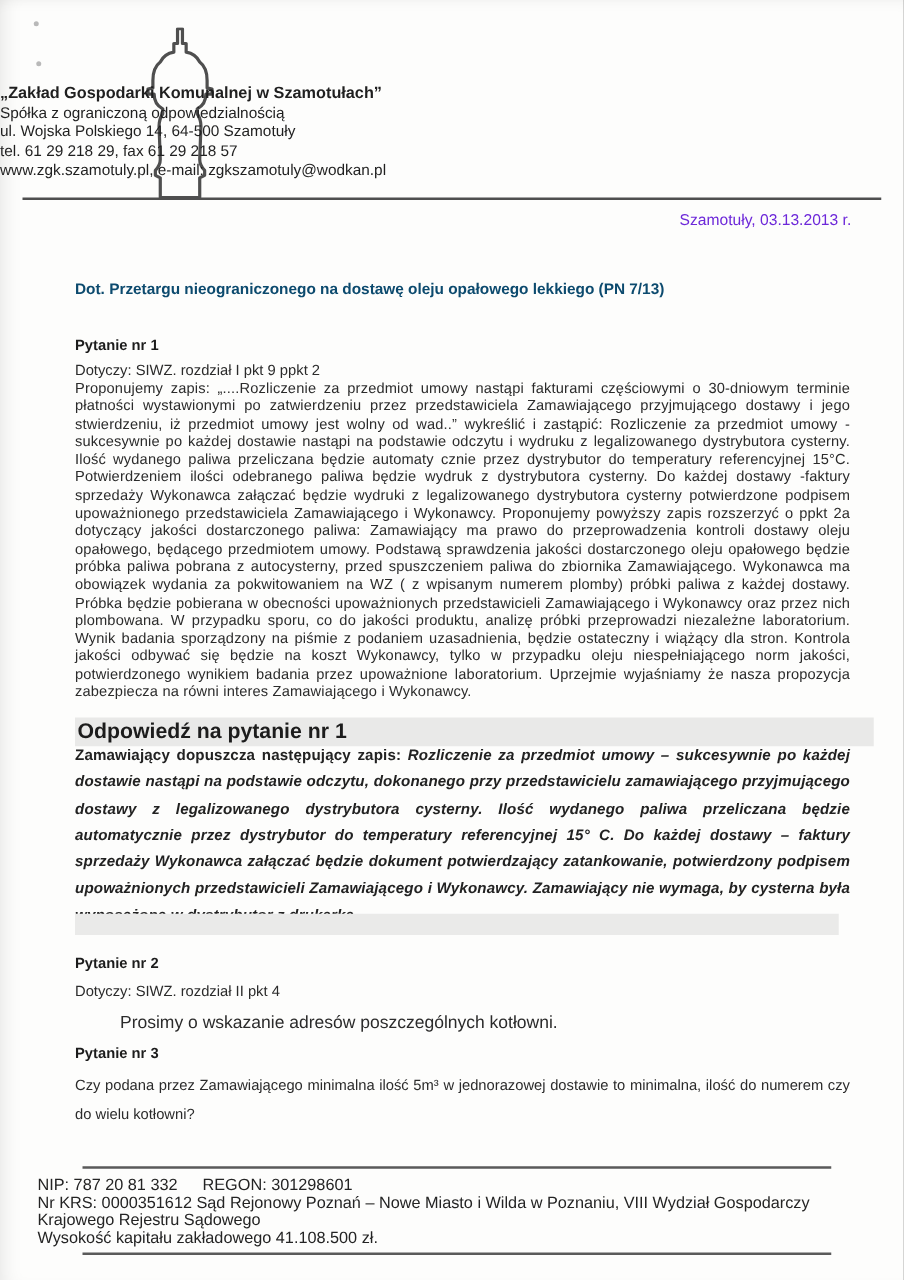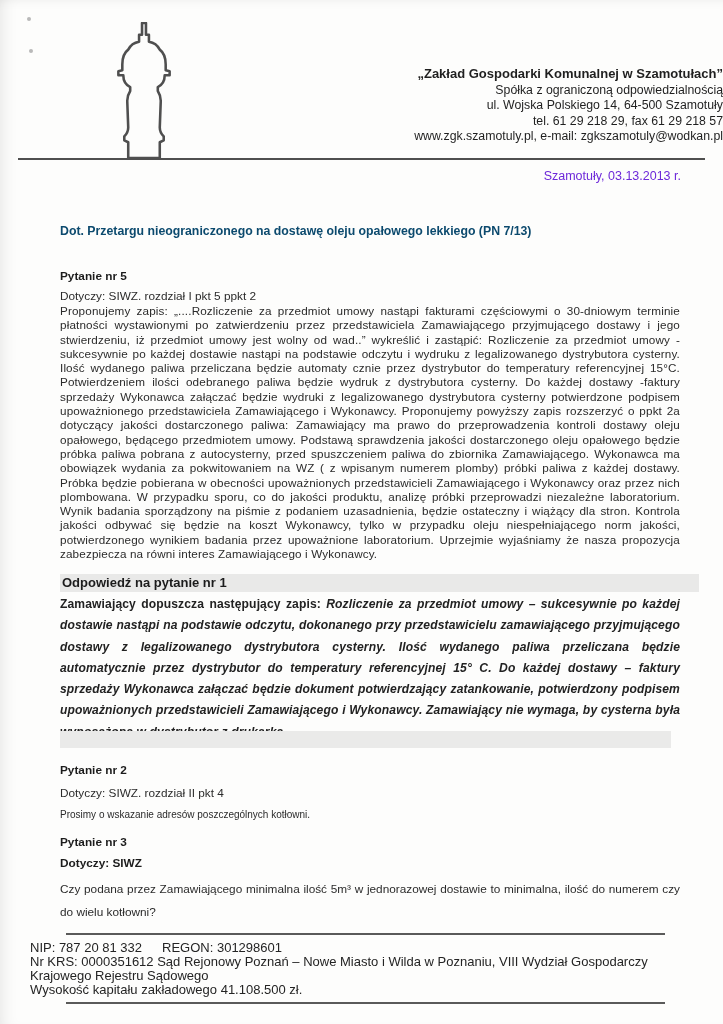--- a/index.html
+++ b/index.html
@@ -9,38 +9,38 @@
     margin:0 auto;
     background:#fdfdfc;
     overflow:hidden;
     font-family:"Liberation Sans","DejaVu Sans",sans-serif;
     color:#2b2b2b;
     box-shadow:inset 14px 0 18px -14px rgba(0,0,0,.12), inset 0 10px 14px -12px rgba(0,0,0,.08);
   }
   
   .ground-line{position:absolute;left:18px;right:18px;top:158px;height:2px;background:#4f4f4f;}
   .logo{position:absolute;left:98px;top:22px;width:92px;height:138px;}
-  .company{position:absolute;left:0;right:0;top:66px;text-align:right;line-height:15.5px;font-size:12.3px;color:#1f1f1f;}
+  .company{position:absolute;left:0;right:0;top:66px;text-align:left;line-height:15.5px;font-size:12.3px;color:#1f1f1f;}
   .company .name{font-weight:bold;font-size:13px;margin-bottom:1px;}
   .date-line{position:absolute;top:169px;right:42px;font-size:12.5px;color:#6d28d9;}
   
   .subject{position:absolute;left:60px;right:43px;top:224px;font-weight:bold;font-size:12.3px;color:#0c4a6e;}
   .q-heading{font-weight:bold;font-size:11.8px;color:#1c1c1c;}
   .q-ref{font-size:11.8px;}
   .q1{position:absolute;left:60px;right:43px;top:269px;}
   .q1 .q-ref{margin-top:6px;}
   .q1 .q-body{margin-top:1px;font-size:11.7px;line-height:14.3px;text-align:justify;letter-spacing:.012em;}
   .a1-band{position:absolute;left:60px;right:24px;top:574px;background:#e9e9e8;padding:1px 2px 2px 2px;}
-  .a1-band .q-heading{font-size:13px;}
+  .a1-band .q-heading{font-size:17px;}
   .a1-body{position:absolute;left:60px;right:43px;top:594px;font-size:12.1px;font-weight:bold;line-height:21.3px;text-align:justify;color:#222;letter-spacing:.01em;}
   .a1-body em{font-style:italic;}
   .divider-band{position:absolute;left:60px;right:52px;top:731px;height:17px;background:#eaeae9;}
   .q2{position:absolute;left:60px;right:43px;top:763px;}
   .q2 .q-ref{margin-top:9px;}
-  .q2 .q-body{margin-top:9px;font-size:10px;}
+  .q2 .q-body{margin-top:9px;font-size:14px;margin-left:36px;}
   .q3{position:absolute;left:60px;right:43px;top:835px;}
   .q3 .q-ref{margin-top:7px;font-weight:bold;font-size:11.8px;color:#1c1c1c;}
   .q3 .q-body{margin-top:8px;font-size:11.8px;line-height:22.5px;text-align:justify;}
   
   .footer-rule-top{position:absolute;left:66px;right:58px;top:933px;height:2px;background:#5a5a5a;}
   .footer-rule-bottom{position:absolute;left:66px;right:58px;top:1002px;height:2px;background:#5a5a5a;}
   .footer{position:absolute;left:30px;right:30px;top:941px;text-align:left;font-size:13px;line-height:14px;color:#242424;}
   .footer .gap{display:inline-block;width:20px;}
   
   .artifact{position:absolute;width:4px;height:4px;border-radius:50%;background:#b9b9b9;}
@@ -90,41 +90,40 @@
     <div>ul. Wojska Polskiego 14, 64-500 Szamotuły</div>
     <div>tel. 61 29 218 29, fax 61 29 218 57</div>
     <div>www.zgk.szamotuly.pl, e-mail: zgkszamotuly@wodkan.pl</div>
   </div>
 
   <div class="date-line">Szamotuły, 03.13.2013 r.</div>
 
   <div class="subject">Dot. Przetargu nieograniczonego na dostawę oleju opałowego lekkiego (PN 7/13)</div>
 
   <div class="q1">
-    <div class="q-heading">Pytanie nr 5</div>
-    <div class="q-ref">Dotyczy: SIWZ. rozdział I pkt 5 ppkt 2</div>
+    <div class="q-heading">Pytanie nr 1</div>
+    <div class="q-ref">Dotyczy: SIWZ. rozdział I pkt 9 ppkt 2</div>
     <div class="q-body">Proponujemy zapis: „....Rozliczenie za przedmiot umowy nastąpi fakturami częściowymi o 30-dniowym terminie płatności wystawionymi po zatwierdzeniu przez przedstawiciela Zamawiającego przyjmującego dostawy i jego stwierdzeniu, iż przedmiot umowy jest wolny od wad..” wykreślić i zastąpić: Rozliczenie za przedmiot umowy - sukcesywnie po każdej dostawie nastąpi na podstawie odczytu i wydruku z legalizowanego dystrybutora cysterny. Ilość wydanego paliwa przeliczana będzie automaty cznie przez dystrybutor do temperatury referencyjnej 15°C. Potwierdzeniem ilości odebranego paliwa będzie wydruk z dystrybutora cysterny. Do każdej dostawy -faktury sprzedaży Wykonawca załączać będzie wydruki z legalizowanego dystrybutora cysterny potwierdzone podpisem upoważnionego przedstawiciela Zamawiającego i Wykonawcy. Proponujemy powyższy zapis rozszerzyć o ppkt 2a dotyczący jakości dostarczonego paliwa: Zamawiający ma prawo do przeprowadzenia kontroli dostawy oleju opałowego, będącego przedmiotem umowy. Podstawą sprawdzenia jakości dostarczonego oleju opałowego będzie próbka paliwa pobrana z autocysterny, przed spuszczeniem paliwa do zbiornika Zamawiającego. Wykonawca ma obowiązek wydania za pokwitowaniem na WZ ( z wpisanym numerem plomby) próbki paliwa z każdej dostawy. Próbka będzie pobierana w obecności upoważnionych przedstawicieli Zamawiającego i Wykonawcy oraz przez nich plombowana. W przypadku sporu, co do jakości produktu, analizę próbki przeprowadzi niezależne laboratorium. Wynik badania sporządzony na piśmie z podaniem uzasadnienia, będzie ostateczny i wiążący dla stron. Kontrola jakości odbywać się będzie na koszt Wykonawcy, tylko w przypadku oleju niespełniającego norm jakości, potwierdzonego wynikiem badania przez upoważnione laboratorium. Uprzejmie wyjaśniamy że nasza propozycja zabezpiecza na równi interes Zamawiającego i Wykonawcy.</div>
   </div>
 
   <div class="a1-band">
     <div class="q-heading">Odpowiedź na pytanie nr 1</div>
   </div>
   <div class="a1-body"><span>Zamawiający dopuszcza następujący zapis:</span><em> Rozliczenie za przedmiot umowy – sukcesywnie po każdej dostawie nastąpi na podstawie odczytu, dokonanego przy przedstawicielu zamawiającego przyjmującego dostawy z legalizowanego dystrybutora cysterny. Ilość wydanego paliwa przeliczana będzie automatycznie przez dystrybutor do temperatury referencyjnej 15° C. Do każdej dostawy – faktury sprzedaży Wykonawca załączać będzie dokument potwierdzający zatankowanie, potwierdzony podpisem upoważnionych przedstawicieli Zamawiającego i Wykonawcy. Zamawiający nie wymaga, by cysterna była wyposażona w dystrybutor z drukarką.</em></div>
 
   <div class="divider-band"></div>
 
   <div class="q2">
     <div class="q-heading">Pytanie nr 2</div>
     <div class="q-ref">Dotyczy: SIWZ. rozdział II pkt 4</div>
     <div class="q-body">Prosimy o wskazanie adresów poszczególnych kotłowni.</div>
   </div>
 
   <div class="q3">
     <div class="q-heading">Pytanie nr 3</div>
-    <div class="q-ref">Dotyczy: SIWZ</div>
     <div class="q-body">Czy podana przez Zamawiającego minimalna ilość 5m³ w jednorazowej dostawie to minimalna, ilość do numerem czy do wielu kotłowni?</div>
   </div>
 
   <div class="footer-rule-top"></div>
   <div class="footer">
     <div><span>NIP: 787 20 81 332</span><span class="gap"></span><span>REGON: 301298601</span></div>
     <div>Nr KRS: 0000351612 Sąd Rejonowy Poznań – Nowe Miasto i Wilda w Poznaniu, VIII Wydział Gospodarczy Krajowego Rejestru Sądowego</div>
     <div>Wysokość kapitału zakładowego 41.108.500 zł.</div>
   </div>
   <div class="footer-rule-bottom"></div>

